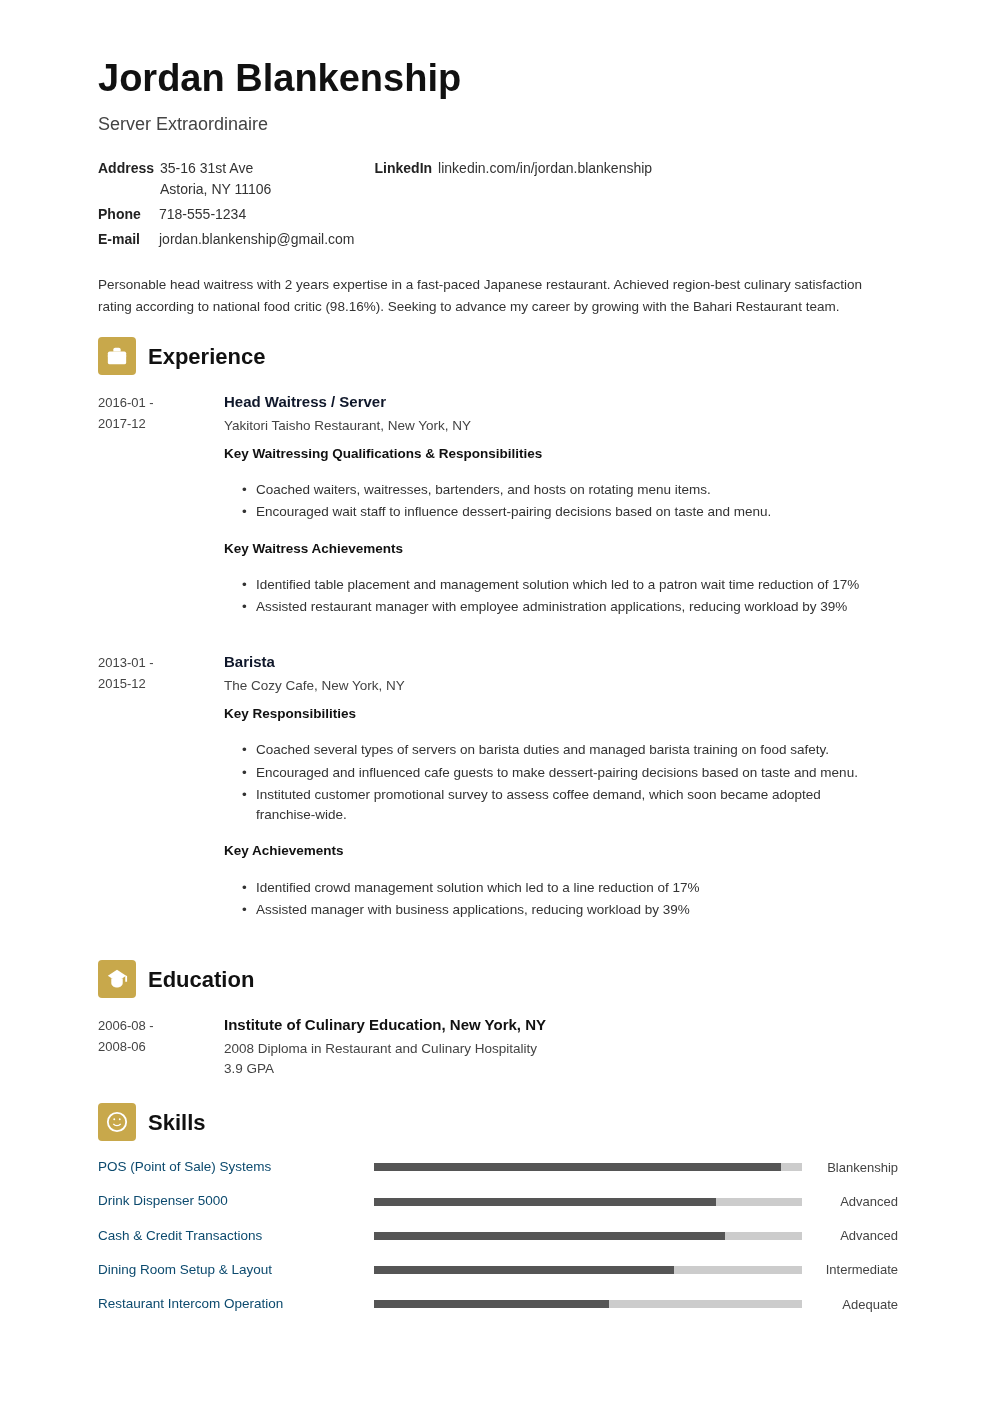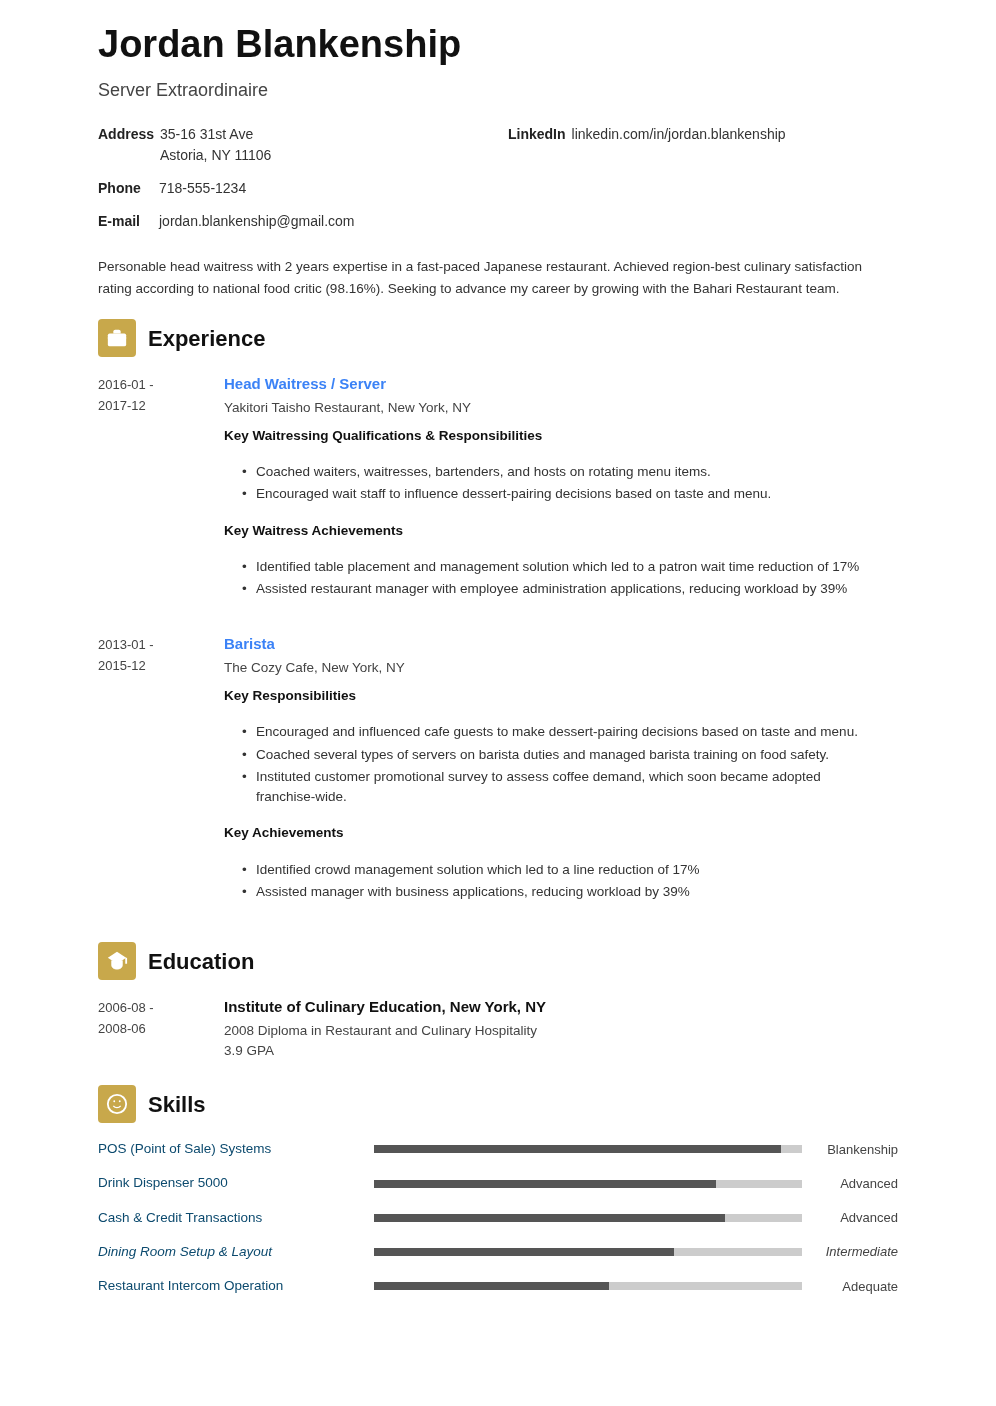--- a/index.html
+++ b/index.html
@@ -6,38 +6,38 @@
     body {
       font-family: 'Arial', sans-serif;
       background: #fff;
       color: #222;
       font-size: 14px;
       line-height: 1.5;
     }
     .resume {
       max-width: 900px;
       margin: 0 auto;
-      padding: 16px 50px;
+      padding: 50px 50px;
       background: #fff;
     }
     .header-name {
       font-size: 38px;
       font-weight: 900;
       color: #111;
       margin-bottom: 4px;
     }
     .header-title {
       font-size: 18px;
       color: #444;
       margin-bottom: 20px;
     }
     .contact-grid {
       display: grid;
-      grid-template-columns: 1fr 1fr;
-      gap: 12px 20px;
+      grid-template-columns: 1fr 1fr 1fr;
+      gap: 4px 20px;
       margin-bottom: 16px;
     }
     .contact-row {
       display: flex;
       align-items: flex-start;
       gap: 6px;
     }
     .contact-label {
       font-weight: 700;
       min-width: 55px;
@@ -91,21 +91,21 @@
     .entry-dates {
       font-size: 13px;
       color: #444;
       padding-top: 2px;
       line-height: 1.6;
     }
     .entry-content {}
     .entry-title {
       font-weight: 700;
       font-size: 15px;
-      color: #3b82f6;
+      color: #0f172a;
       margin-bottom: 2px;
     }
     .entry-subtitle {
       font-size: 13.5px;
       color: #444;
       margin-bottom: 6px;
     }
     .sub-section-title {
       font-weight: 700;
       font-size: 13.5px;
@@ -240,22 +240,22 @@
           </div>
         </div>
         <div class="entry">
           <div class="entry-dates" style="white-space: pre-line;">2013-01 -
 2015-12</div>
           <div class="entry-content">
             <div class="entry-title">Barista</div>
             <div class="entry-subtitle">The Cozy Cafe, New York, NY</div>
             <div class="sub-section-title">Key Responsibilities</div>
             <ul class="bullet-list">
+              <li>Coached several types of servers on barista duties and managed barista training on food safety.</li>
               <li>Encouraged and influenced cafe guests to make dessert-pairing decisions based on taste and menu.</li>
-              <li>Coached several types of servers on barista duties and managed barista training on food safety.</li>
               <li>Instituted customer promotional survey to assess coffee demand, which soon became adopted franchise-wide.</li>
             </ul>
             <div class="sub-section-title">Key Achievements</div>
             <ul class="bullet-list">
               <li>Identified crowd management solution which led to a line reduction of 17%</li>
               <li>Assisted manager with business applications, reducing workload by 39%</li>
             </ul>
           </div>
         </div>
       </div>
@@ -320,21 +320,21 @@
         </div>
         <div style="margin-bottom: 4px;">
           <div class="skill-row">
             <div class="skill-name">Cash &amp; Credit Transactions</div>
             <div class="skill-bar-container">
               <div class="skill-bar-fill" style="width: 82%;"></div>
             </div>
             <div class="skill-level">Advanced</div>
           </div>
         </div>
-        <div style="margin-bottom: 4px; font-style: italic;">
+        <div style="margin-bottom: 4px;">
           <div class="skill-row">
             <div class="skill-name">Dining Room Setup &amp; Layout</div>
             <div class="skill-bar-container">
               <div class="skill-bar-fill" style="width: 70%;"></div>
             </div>
             <div class="skill-level">Intermediate</div>
           </div>
         </div>
         <div style="margin-bottom: 4px;">
           <div class="skill-row">

